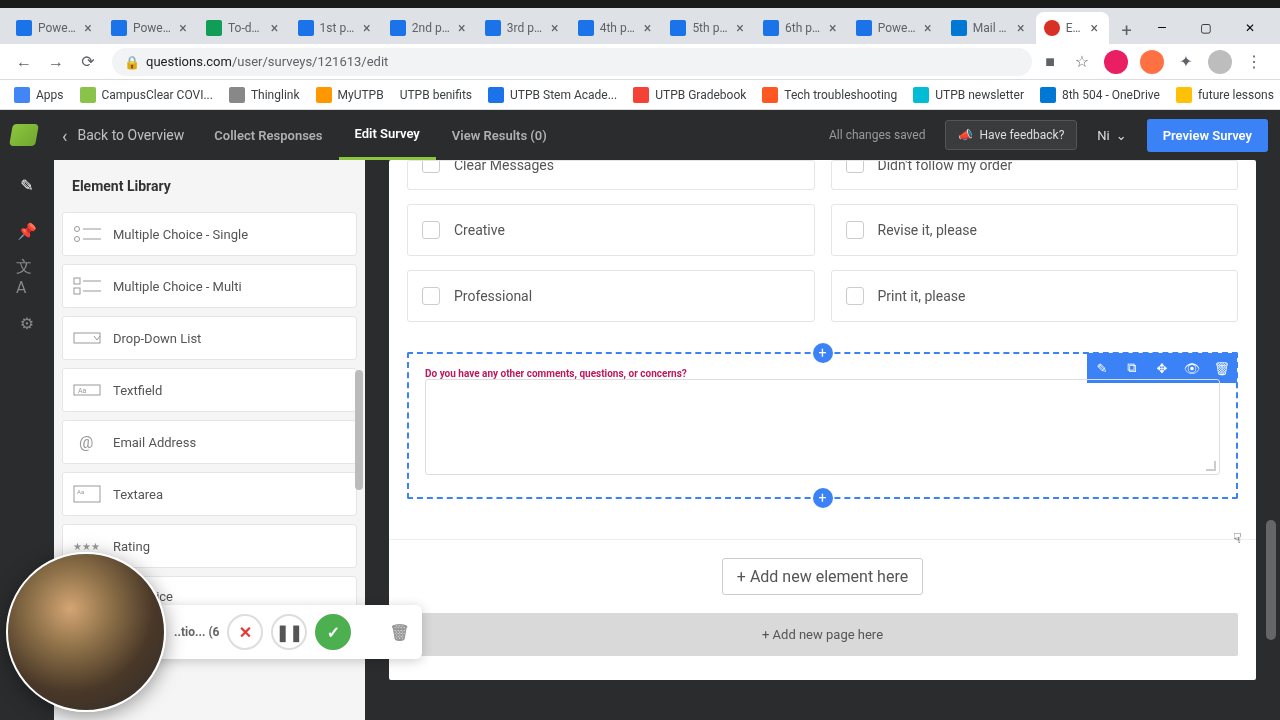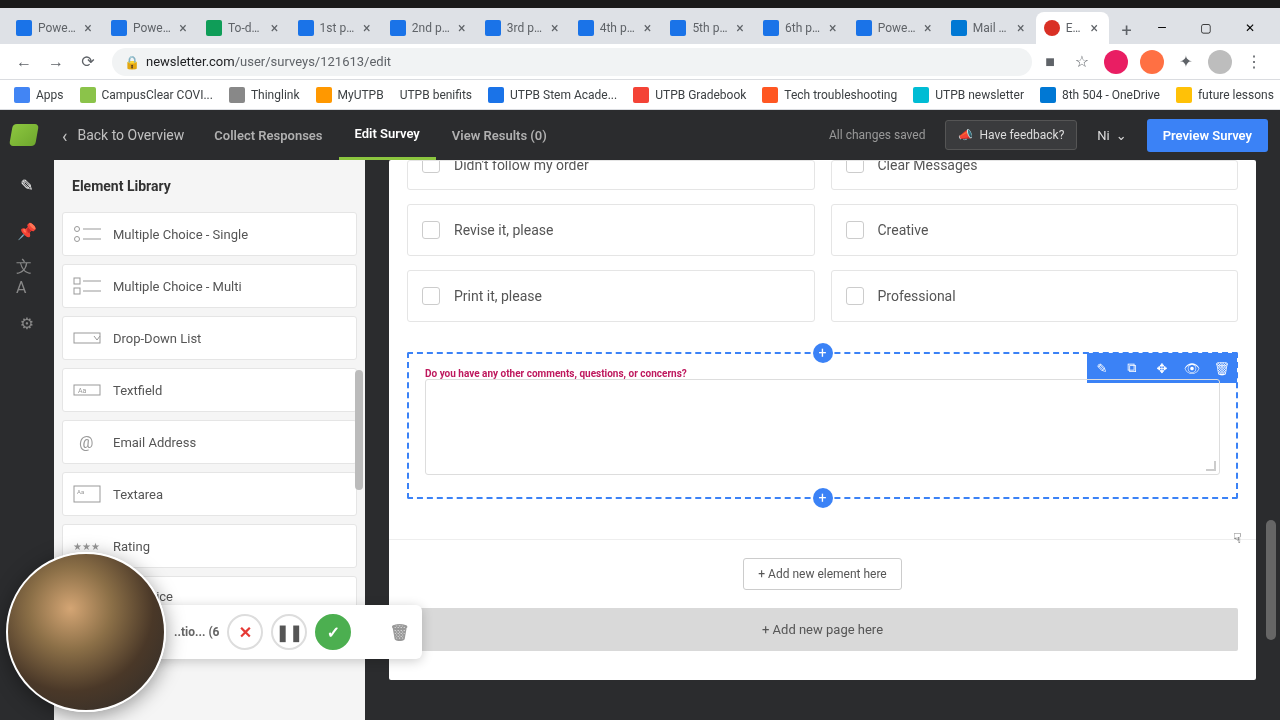--- a/index.html
+++ b/index.html
@@ -78,21 +78,21 @@
 .add-handle.bottom { bottom: -11px; }
 .el-toolbar { position: absolute; top: -1px; right: -1px; background: #3b82f6; display: flex; }
 .tb-btn { width: 30px; height: 30px; display: flex; align-items: center; justify-content: center; color: #fff; font-size: 13px; }
 .q-text { font-size: 10px; font-weight: 700; color: #be185d; }
 .textarea-prev { border: 1px solid #ddd; border-radius: 3px; height: 96px; resize: none; width: 100%; position: relative; }
 .textarea-prev::after { content: ""; position: absolute; right: 3px; bottom: 3px; width: 8px; height: 8px; border-right: 2px solid #ccc; border-bottom: 2px solid #ccc; }
 
 .cursor-hand { position: absolute; left: 868px; top: 370px; font-size: 14px; color: #000; pointer-events: none; }
 
 .canvas-divider { border-top: 1px solid #eee; margin: 40px 0 18px; }
-.add-el-btn { margin: 4px auto; display: block; border: 1px solid #ccc; background: #fff; padding: 8px 14px; font-size: 12px; color: #555; border-radius: 3px; }
+.add-el-btn { margin: 4px auto; display: block; border: 1px solid #ccc; background: #fff; padding: 8px 14px; font-size: 16px; color: #555; border-radius: 3px; }
 .add-page { background: #d9d9d9; text-align: center; padding: 14px; font-size: 13px; color: #555; margin: 18px 18px 0; border-radius: 2px; }
 
 .page-scroll { position: absolute; right: 4px; top: 160px; width: 10px; height: 500px; }
 .page-thumb { position: absolute; top: 360px; width: 10px; height: 120px; background: #666; border-radius: 5px; }
 
 
 .rec-overlay { position: absolute; left: 6px; bottom: 8px; display: flex; align-items: center; font-weight: bold; }
 .webcam { width: 160px; height: 160px; border-radius: 50%; background: radial-gradient(circle at 40% 35%, #d4a574 0%, #8b6f47 30%, #4a3828 60%, #2a2a2a 100%); border: 2px solid #fff; box-shadow: 0 4px 20px rgba(0,0,0,0.4); position: relative; z-index: 2; }
 .rec-controls { background: #fff; height: 54px; border-radius: 6px; box-shadow: 0 2px 12px rgba(0,0,0,0.2); display: flex; align-items: center; padding: 0 12px; margin-left: -20px; padding-left: 28px; gap: 8px; position: relative; z-index: 1; }
 .rec-label { font-size: 12px; color: #666; }
@@ -175,21 +175,21 @@
     <div class="win-btn">✕</div>
   </div>
 </div>
 
 <div class="addrbar">
   <div class="nav-btn">←</div>
   <div class="nav-btn">→</div>
   <div class="nav-btn">⟳</div>
   <div class="addr-field">
     <span class="addr-lock">🔒</span>
-    <span class="addr-host">newsletter.com</span>
+    <span class="addr-host">questions.com</span>
       <span class="addr-path">/user/surveys/121613/edit</span>
   </div>
   <div class="addr-icons">
     <div class="addr-icon">■</div>
     <div class="addr-icon">☆</div>
     <div class="ext-icon" style="background:#e91e63"></div>
     <div class="ext-icon" style="background:#ff7043"></div>
     <div class="addr-icon">✦</div>
     <div class="ext-icon" style="background:#bdbdbd"></div>
     <div class="addr-icon">⋮</div>
@@ -353,43 +353,43 @@
     </div>
     <div class="sidebar-thumb"></div>
   </div>
 
   <div class="canvas-wrap">
     <div class="canvas">
       <div class="choice-grid">
         <div class="choice-col">
           <div class="choice cut">
               <div class="chk"></div>
-              <span>Didn't follow my order</span>
+              <span>Clear Messages</span>
             </div>
           <div class="choice">
               <div class="chk"></div>
-              <span>Revise it, please</span>
+              <span>Creative</span>
             </div>
           <div class="choice">
               <div class="chk"></div>
-              <span>Print it, please</span>
+              <span>Professional</span>
             </div>
         </div>
         <div class="choice-col">
           <div class="choice cut">
               <div class="chk"></div>
-              <span>Clear Messages</span>
+              <span>Didn't follow my order</span>
             </div>
           <div class="choice">
               <div class="chk"></div>
-              <span>Creative</span>
+              <span>Revise it, please</span>
             </div>
           <div class="choice">
               <div class="chk"></div>
-              <span>Professional</span>
+              <span>Print it, please</span>
             </div>
         </div>
       </div>
 
       <div class="selected-el">
         <div class="add-handle top">+</div>
         <div class="add-handle bottom">+</div>
         <div class="el-toolbar">
           <div class="tb-btn">✎</div>
           <div class="tb-btn">⧉</div>

